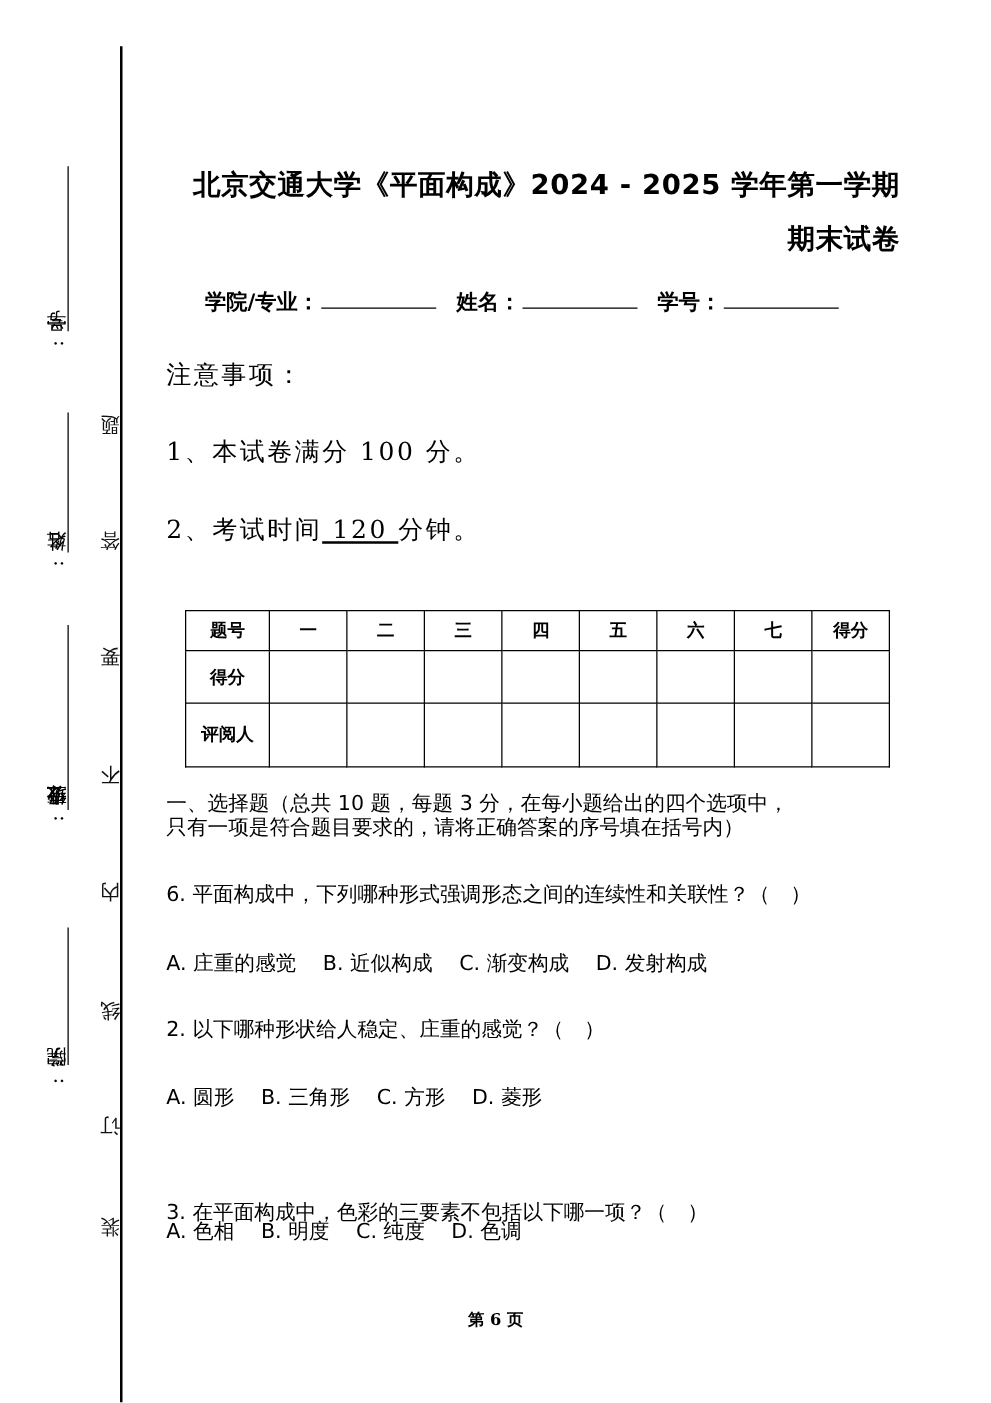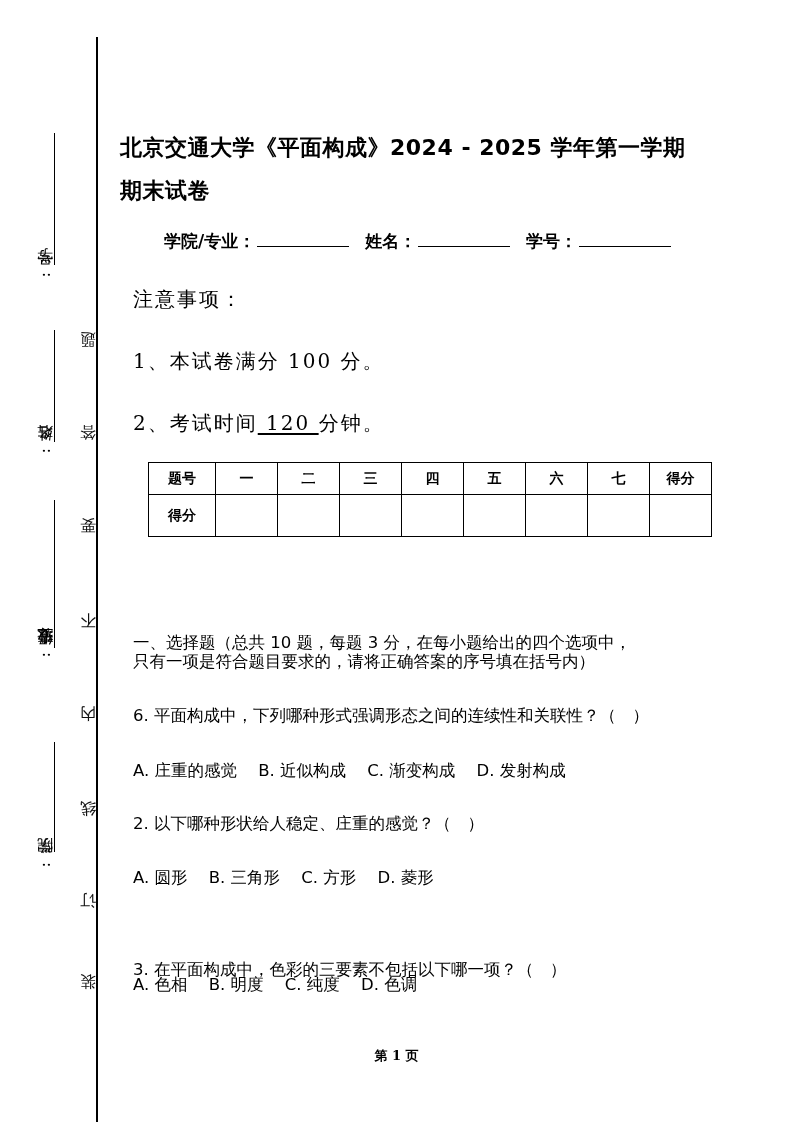--- a/index.html
+++ b/index.html
@@ -8,30 +8,30 @@
   .sans  { font-family: "DejaVu Sans", "Liberation Sans", sans-serif; }
 
   
   .bind-line { position: absolute; left: 96px; top: 37px; width: 1.5px; height: 1085px; background: #000; }
   .fill-line { position: absolute; left: 54px; width: 1px; background: #000; }
   .vlabel { position: absolute; left: 36px; width: 20px; font-size: 16px; line-height: 18px;
             writing-mode: vertical-rl; transform: rotate(180deg); background: #fff; }
   .vseal { position: absolute; left: 80px; width: 18px; font-size: 16px; line-height: 16px;
            writing-mode: vertical-rl; transform: rotate(180deg); color: #111; }
 
-  .title { position: absolute; left: 120px; width: 600px; text-align: left; font-weight: bold; font-size: 22px; letter-spacing: 0.5px; }
+  .title { position: absolute; left: 120px; width: 600px; text-align: right; font-weight: bold; font-size: 22px; letter-spacing: 0.5px; }
   .info-row { position: absolute; left: 164px; top: 230px; font-size: 17px; font-weight: bold; white-space: nowrap; }
   .info-row .blank { display: inline-block; width: 92px; border-bottom: 1.2px solid #000; margin: 0 10px 0 2px; height: 14px; vertical-align: baseline; }
 
   .txt { position: absolute; left: 133px; font-size: 20px; white-space: nowrap; letter-spacing: 2px; }
   .txt .u { text-decoration: underline; text-underline-offset: 3px; }
   .q { position: absolute; left: 133px; font-size: 16.5px; white-space: nowrap; }
   .q .opt { margin-right: 16px; }
 
-  table.score { position: absolute; left: 148px; top: 462px; border-collapse: collapse; }
+  table.score { position: absolute; left: 148px; top: 488px; border-collapse: collapse; }
   table.score td { border: 1px solid #000; text-align: center; font-size: 14px; font-weight: bold; padding: 0; }
   table.score tr.h td { height: 31px; }
   table.score tr.r1 td { height: 41px; }
   table.score tr.r2 td { height: 50px; }
   table.score td.c0 { width: 66px; }
   table.score td.cn { width: 61px; }
 
   .footer { position: absolute; left: 0; width: 793px; top: 1047px; text-align: center; font-size: 13px; font-weight: bold; }
 </style>
 </head>
@@ -89,20 +89,31 @@
     <td class="c0">得分</td>
     <td></td>
     <td></td>
     <td></td>
     <td></td>
     <td></td>
     <td></td>
     <td></td>
     <td></td>
   </tr>
+  <tr class="r2">
+    <td class="c0">评阅人</td>
+    <td></td>
+    <td></td>
+    <td></td>
+    <td></td>
+    <td></td>
+    <td></td>
+    <td></td>
+    <td></td>
+  </tr>
 </tbody>
   </table>
 
 <div class="q sans" style="top:632px;">一、选择题（总共 10 题，每题 3 分，在每小题给出的四个选项中，</div>
 <div class="q sans" style="top:651px;text-align:right;">只有一项是符合题目要求的，请将正确答案的序号填在括号内）</div>
 
 <div class="q sans" style="top:705px;">6. 平面构成中，下列哪种形式强调形态之间的连续性和关联性？（　）</div>
 <div class="q sans" style="top:760px;">
   <span class="opt">A. 庄重的感觉</span>
   <span class="opt">B. 近似构成</span>
@@ -119,13 +130,13 @@
 </div>
 
 <div class="q sans" style="top:959px;">3. 在平面构成中，色彩的三要素不包括以下哪一项？（　）</div>
 <div class="q sans" style="top:974px;">
   <span class="opt">A. 色相</span>
   <span class="opt">B. 明度</span>
   <span class="opt">C. 纯度</span>
   <span class="opt">D. 色调</span>
 </div>
 
-<div class="footer serif">第 1 页</div>
+<div class="footer serif">第 6 页</div>
 
 </body></html>

